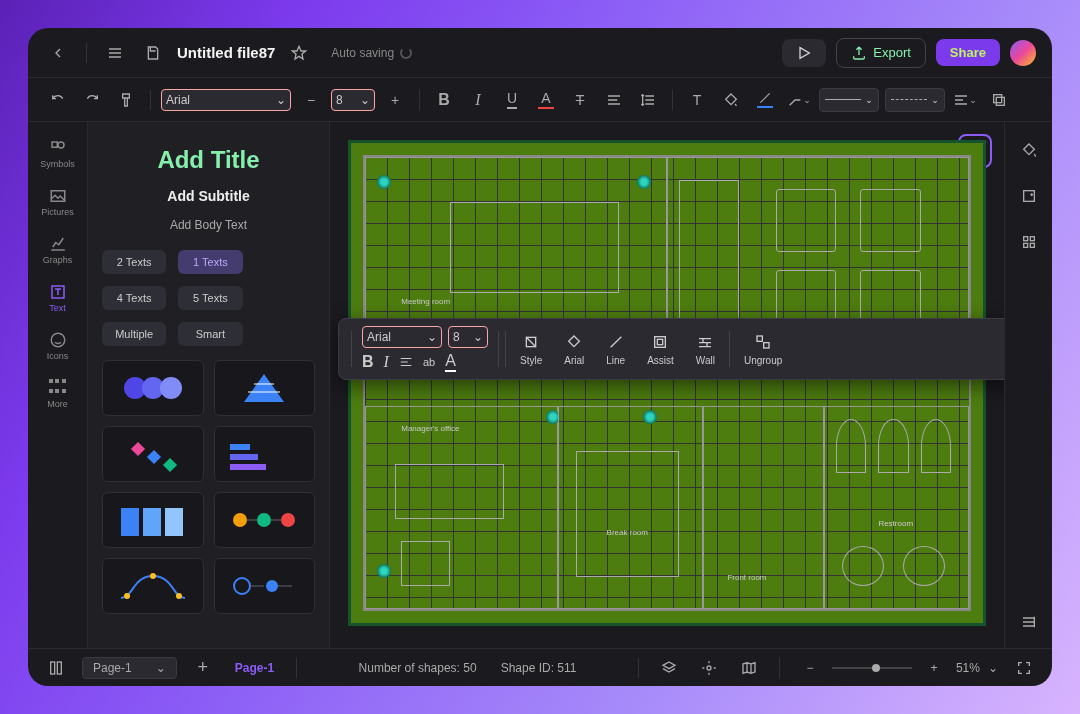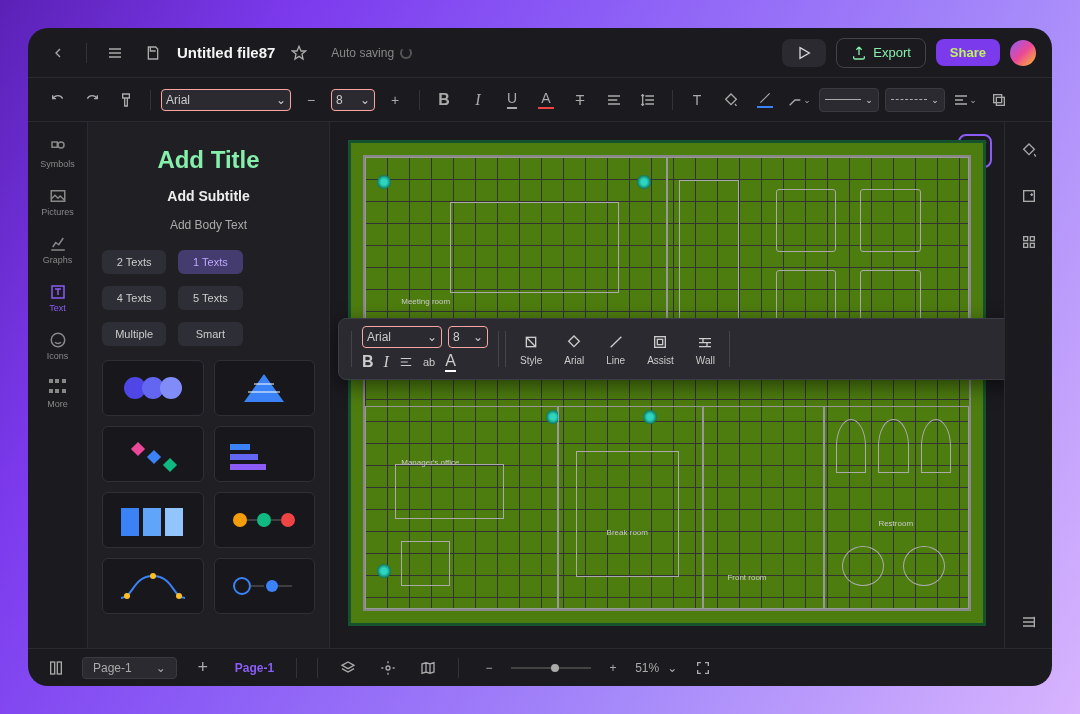--- a/index.html
+++ b/index.html
@@ -391,21 +391,21 @@
           <div class="plant" style="left:45%;top:4%;"></div>
 
           <div class="room" style="left:50%;top:0;width:50%;height:45%;"></div>
           <div class="furniture" style="left:52%;top:5%;width:10%;height:34%;"></div>
           <div class="furniture" style="left:68%;top:7%;width:10%;height:14%;border-radius:3px;"></div>
           <div class="furniture" style="left:82%;top:7%;width:10%;height:14%;border-radius:3px;"></div>
           <div class="furniture" style="left:68%;top:25%;width:10%;height:14%;border-radius:3px;"></div>
           <div class="furniture" style="left:82%;top:25%;width:10%;height:14%;border-radius:3px;"></div>
 
           <div class="room" style="left:0;top:55%;width:32%;height:45%;"></div>
-          <div class="room-label" style="left:6%;top:59%;margin-top:34px;">Manager's office</div>
+          <div class="room-label" style="left:6%;top:59%;">Manager's office</div>
           <div class="furniture" style="left:5%;top:68%;width:18%;height:12%;"></div>
           <div class="furniture" style="left:6%;top:85%;width:8%;height:10%;"></div>
           <div class="plant" style="left:2%;top:90%;"></div>
           <div class="plant" style="left:30%;top:56%;"></div>
 
           <div class="room" style="left:32%;top:55%;width:24%;height:45%;"></div>
           <div class="room-label" style="left:40%;top:82%;">Break room</div>
           <div class="furniture" style="left:35%;top:65%;width:17%;height:28%;"></div>
           <div class="plant" style="left:46%;top:56%;"></div>
 
@@ -484,20 +484,29 @@
           </div>
         <div class="ctx-item">
             <div class="cicn">
               <svg class="ico" viewBox="0 0 24 24">
                 <path d="M3 7h18M3 13h18M3 19h18M9 7v6M15 13v6"></path>
               </svg>
             </div>
             <span>Wall</span>
           </div>
         <div class="ctx-sep"></div>
+        <div class="ctx-item">
+            <div class="cicn">
+              <svg class="ico" viewBox="0 0 24 24">
+                <rect x="3" y="3" width="8" height="8"></rect>
+                <rect x="13" y="13" width="8" height="8"></rect>
+              </svg>
+            </div>
+            <span>Ungroup</span>
+          </div>
       </div>
     </div>
 
     <div class="rightrail">
       <div class="icon-btn">
           <svg class="ico" viewBox="0 0 24 24">
             <path d="M12 3l8 8-8 8-8-8z M20 18l2 4"></path>
           </svg>
         </div>
       <div class="icon-btn">
@@ -530,20 +539,24 @@
           <rect x="14" y="3" width="6" height="18"></rect>
         </svg>
       </div>
     <div class="page-sel">
         <span>Page-1</span>
         <span>⌄</span>
       </div>
     <div class="icon-btn" style="font-size:18px;">+</div>
     <div class="page-tab">Page-1</div>
     <div class="vr"></div>
+    <div class="flex-grow" style="text-align:center;display:flex;justify-content:center;gap:24px;">
+      <span>Number of shapes: 50</span>
+      <span>Shape ID: 511</span>
+    </div>
     <div class="vr"></div>
     <div class="icon-btn">
         <svg class="ico" viewBox="0 0 24 24">
           <path d="M12 3l9 5-9 5-9-5z M3 13l9 5 9-5"></path>
         </svg>
       </div>
     <div class="icon-btn">
         <svg class="ico" viewBox="0 0 24 24">
           <circle cx="12" cy="12" r="3"></circle>
           <path d="M12 2v3M12 19v3M2 12h3M19 12h3"></path>

